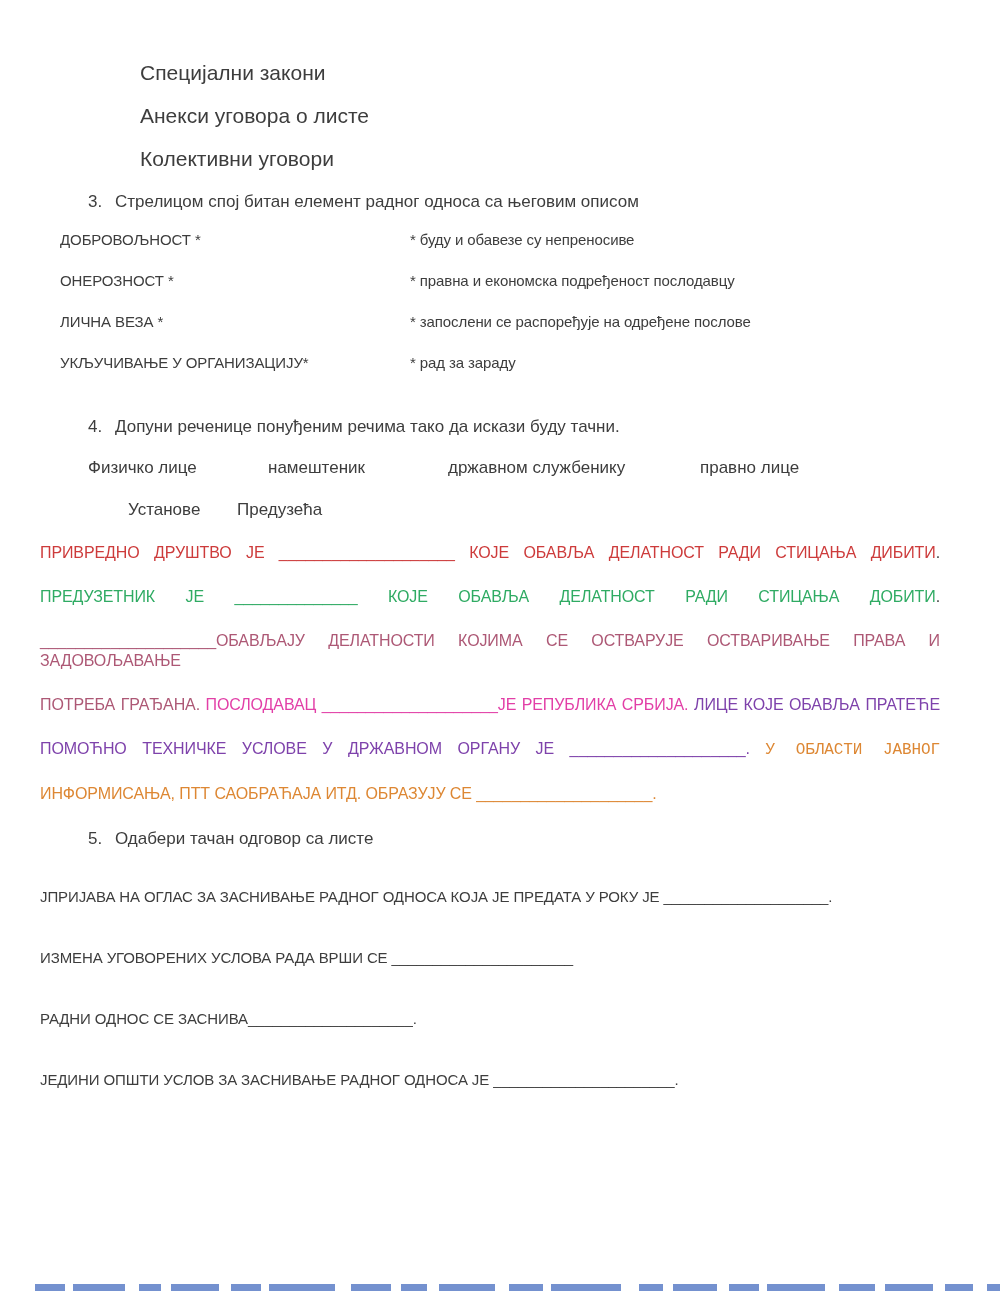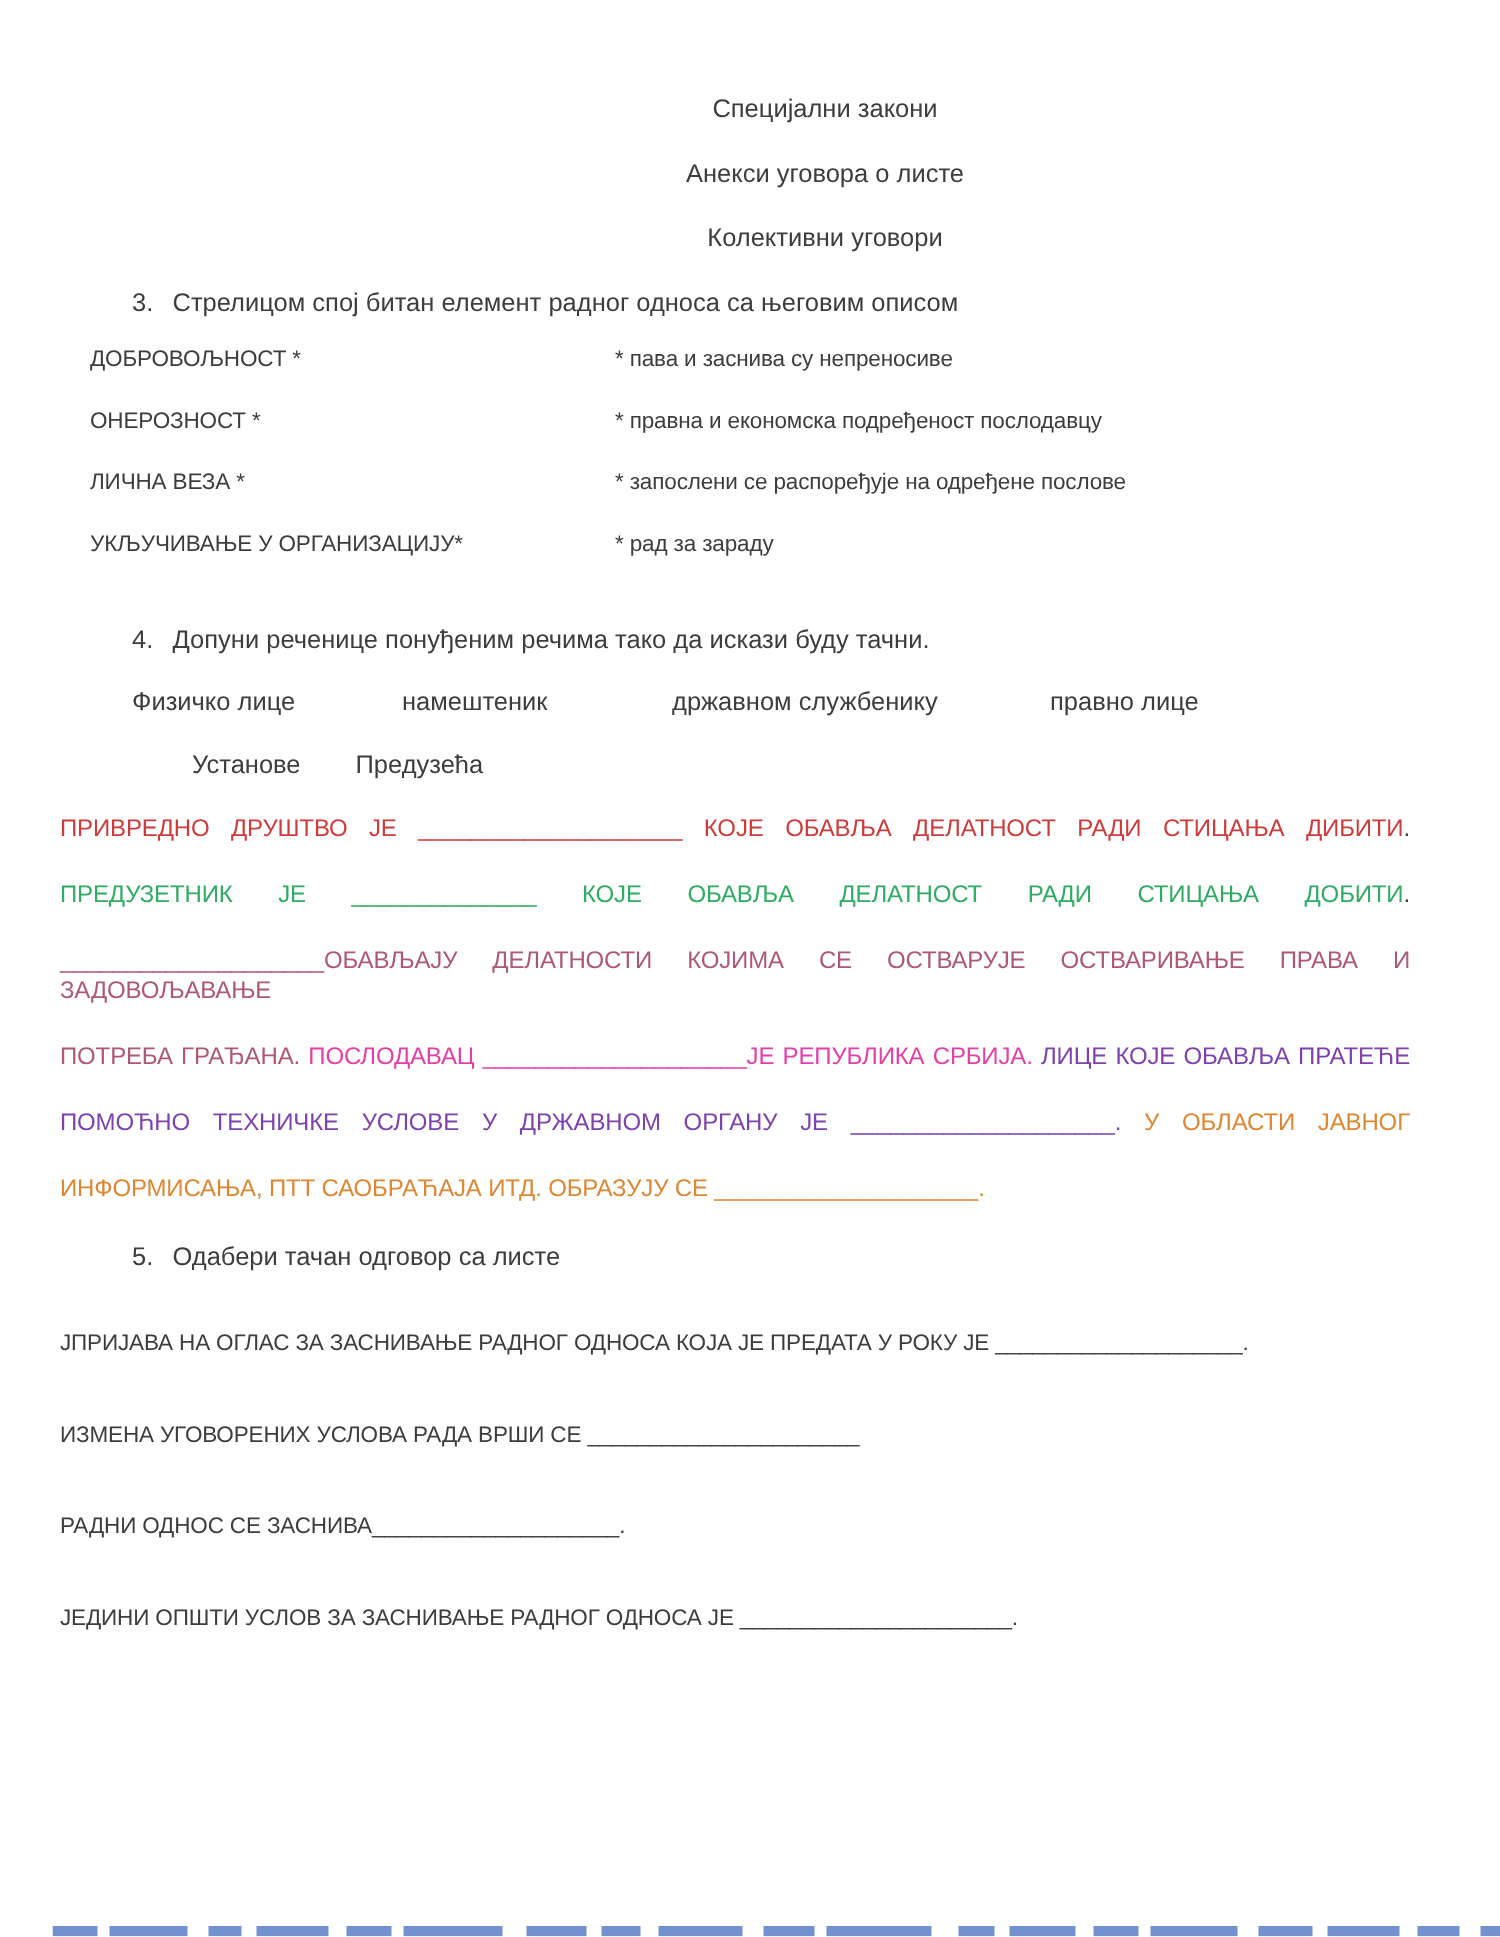--- a/index.html
+++ b/index.html
@@ -3,21 +3,21 @@
 <meta charset="utf-8">
 <style>
   html,body{margin:0;padding:0;background:#ffffff;}
   body{
     width:1000px;height:1291px;position:relative;overflow:hidden;
     font-family:"Liberation Sans","DejaVu Sans",sans-serif;
     -webkit-font-smoothing:antialiased;
   }
   .page{padding:62px 40px 0 40px;box-sizing:border-box;}
 
-  .intro-line{font-size:17px;line-height:21px;margin:0 0 22px 100px;white-space:nowrap;text-align:center;}
+  .intro-line{font-size:21px;line-height:21px;margin:0 0 22px 100px;white-space:nowrap;}
 
   .q-heading{display:flex;font-size:17px;line-height:21px;margin:0;}
   .q-num{margin-left:48px;width:27px;flex:0 0 27px;}
   .q-title{white-space:nowrap;}
 
   .match-grid{margin-top:19px;}
   .match-row{display:flex;height:20px;margin-bottom:21px;align-items:baseline;}
   .match-left{margin-left:20px;width:350px;flex:0 0 350px;}
   .match-right{flex:1;}
   .caps{font-size:15px;letter-spacing:-0.1px;white-space:nowrap;}
@@ -57,21 +57,21 @@
     </div>
 
   <div class="q-heading">
     <span class="q-num">3.</span>
     <span class="q-title">Стрелицом спој битан елемент радног односа са његовим описом</span>
   </div>
 
   <div class="match-grid">
       <div class="match-row">
         <div class="match-left caps">ДОБРОВОЉНОСТ *</div>
-        <div class="match-right caps">* пава и заснива су непреносиве</div>
+        <div class="match-right caps">* буду и обавезе су непреносиве</div>
       </div>
       <div class="match-row">
         <div class="match-left caps">ОНЕРОЗНОСТ *</div>
         <div class="match-right caps">* правна и економска подређеност послодавцу</div>
       </div>
       <div class="match-row">
         <div class="match-left caps">ЛИЧНА ВЕЗА *</div>
         <div class="match-right caps">* запослени се распоређује на одређене послове</div>
       </div>
       <div class="match-row">
@@ -93,21 +93,21 @@
       </div>
     <div class="bank-row bank-row2">
         <span>Установе</span>
         <span>Предузећа</span>
       </div>
     <div class="fill-lines">
         <div class="fill-line just"><span style="color: rgb(205, 59, 59);">ПРИВРЕДНО ДРУШТВО ЈЕ ____________________ КОЈЕ ОБАВЉА ДЕЛАТНОСТ РАДИ СТИЦАЊА ДИБИТИ</span><span style="color: rgb(61, 61, 61);">.</span></div>
         <div class="fill-line just"><span style="color: rgb(47, 171, 99);">ПРЕДУЗЕТНИК ЈЕ ______________ КОЈЕ ОБАВЉА ДЕЛАТНОСТ РАДИ СТИЦАЊА ДОБИТИ</span><span style="color: rgb(61, 61, 61);">.</span></div>
         <div class="fill-line just"><span style="color: rgb(173, 88, 117);">____________________ОБАВЉАЈУ ДЕЛАТНОСТИ КОЈИМА СЕ ОСТВАРУЈЕ ОСТВАРИВАЊЕ ПРАВА И ЗАДОВОЉАВАЊЕ</span></div>
         <div class="fill-line just"><span style="color: rgb(173, 88, 117);">ПОТРЕБА ГРАЂАНА. </span><span style="color: rgb(226, 63, 167);">ПОСЛОДАВАЦ ____________________ЈЕ РЕПУБЛИКА СРБИЈА. </span><span style="color: rgb(126, 66, 171);">ЛИЦЕ КОЈЕ ОБАВЉА ПРАТЕЋЕ</span></div>
-        <div class="fill-line just"><span style="color: rgb(126, 66, 171);">ПОМОЋНО ТЕХНИЧКЕ УСЛОВЕ У ДРЖАВНОМ ОРГАНУ ЈЕ ____________________. </span><span style="color: rgb(221, 135, 51);">У ОБЛАСТИ ЈАВНОГ</span></div>
+        <div class="fill-line just"><span style="color: rgb(126, 66, 171);">ПОМОЋНО ТЕХНИЧКЕ УСЛОВЕ У ДРЖАВНОМ ОРГАНУ ЈЕ ____________________. </span><span style="color: rgb(221, 135, 51); font-family: Liberation Mono, monospace;">У ОБЛАСТИ ЈАВНОГ</span></div>
         <div class="fill-line"><span style="color: rgb(221, 135, 51);">ИНФОРМИСАЊА, ПТТ САОБРАЋАЈА ИТД. ОБРАЗУЈУ СЕ ____________________.</span></div>
       </div>
   </div>
 
   <div class="q5-block">
     <div class="q-heading">
       <span class="q-num">5.</span>
       <span class="q-title">Одабери тачан одговор са листе</span>
     </div>
     <div class="q5-lines">

